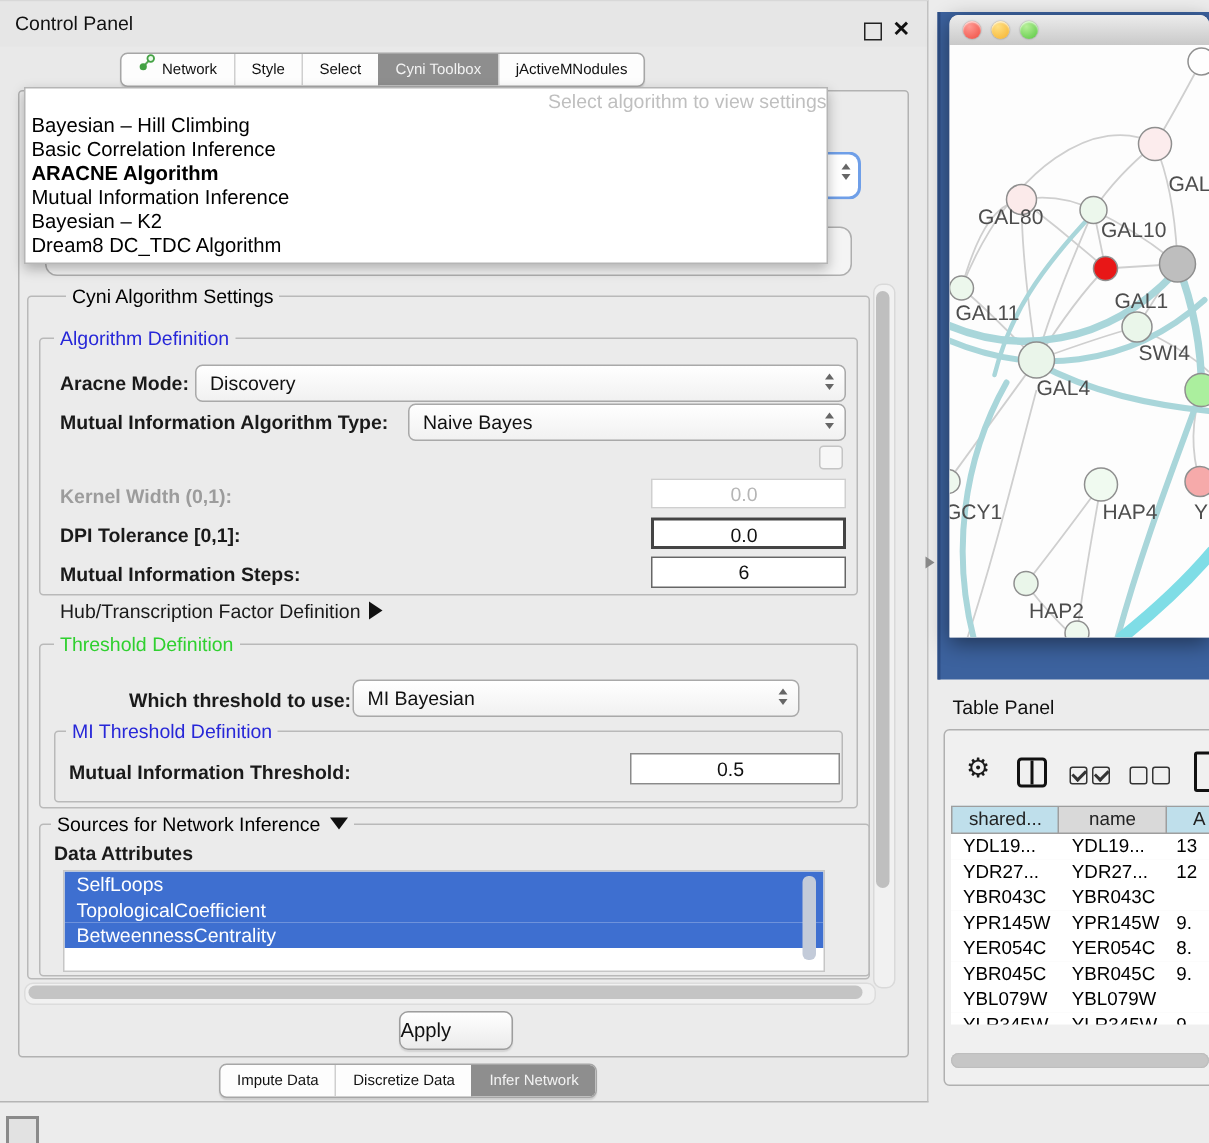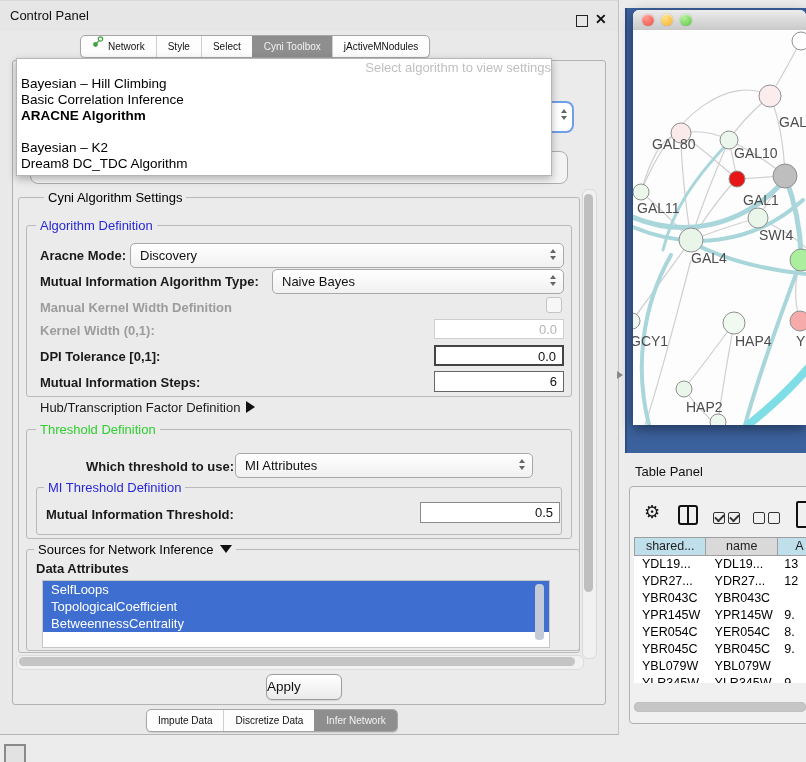--- a/index.html
+++ b/index.html
@@ -55,21 +55,21 @@
   
   .combo{position:absolute;height:23px;border:1px solid #a9a9a9;border-radius:5px;
     background:linear-gradient(#ffffff,#f1f1f1);z-index:3}
   .combo .val{position:absolute;left:9px;top:4px;font-size:13px;color:#111;white-space:nowrap}
   .combo .arrows{position:absolute;right:7px;top:5px}
   .tri-up{width:0;height:0;border-left:3.5px solid transparent;border-right:3.5px solid transparent;
     border-bottom:4.5px solid #666;margin-bottom:2.5px}
   .tri-down{width:0;height:0;border-left:3.5px solid transparent;border-right:3.5px solid transparent;
     border-top:4.5px solid #666}
 
-  .tinput{position:absolute;background:#fff;font-size:13px;color:#111;text-align:right;
+  .tinput{position:absolute;background:#fff;font-size:13px;color:#111;text-align:center;
     padding-right:6px;box-sizing:border-box;z-index:3;line-height:19px}
   .tinput.disabled{border:1px solid #cfcfcf;color:#b5b5b5}
   .checkbox{position:absolute;width:14px;height:14px;border:1px solid #c4c4c4;border-radius:3px;
     background:#f7f7f7;z-index:3}
 
   .arrow-right{display:inline-block;width:0;height:0;border-top:6px solid transparent;
     border-bottom:6px solid transparent;border-left:9px solid #111;vertical-align:-1px;margin-left:6px}
   .arrow-down{display:inline-block;width:0;height:0;border-left:6px solid transparent;
     border-right:6px solid transparent;border-top:8px solid #111;vertical-align:1px;margin-left:6px}
 
@@ -189,20 +189,21 @@
         <div class="tri-up"></div>
           <div class="tri-down"></div>
       </div>
     </div>
 
     <div id="algo-popup">
       <div id="algo-placeholder">Select algorithm to view settings</div>
       <div class="algo-item" style="top:17px">Bayesian – Hill Climbing</div>
       <div class="algo-item" style="top:33px">Basic Correlation Inference</div>
       <div class="algo-item b" style="top:49px">ARACNE Algorithm</div>
+      <div class="algo-item" style="top:65px">Mutual Information Inference</div>
       <div class="algo-item" style="top:81px">Bayesian – K2</div>
       <div class="algo-item" style="top:97px">Dream8 DC_TDC Algorithm</div>
     </div>
 
     <div class="fieldset" style="left:18px;top:196px;width:560px;height:454px"></div>
     <div class="fs-label" style="left:44px;top:189px">Cyni Algorithm Settings</div>
 
     <div class="fieldset" style="left:26px;top:224px;width:544px;height:170px"></div>
     <div class="fs-label blue" style="left:36px;top:217px">Algorithm Definition</div>
 
@@ -217,42 +218,41 @@
 
     <div class="lbl b" style="left:40px;top:273px">Mutual Information Algorithm Type:</div>
     <div class="combo" style="left:272px;top:268px;width:290px">
       <span class="val">Naive Bayes</span>
       <span class="arrows">
           <span class="tri-up" style="display:block"></span>
           <span class="tri-down" style="display:block"></span>
         </span>
     </div>
 
-    <div class="lbl b dis" style="left:40px;top:299px">Manual Kernel Width Definition</div>
     <div class="checkbox" style="left:546px;top:296px"></div>
 
     <div class="lbl b dis" style="left:40px;top:322px">Kernel Width (0,1):</div>
     <div class="tinput disabled" style="left:434px;top:318px;width:130px;height:20px">0.0</div>
 
     <div class="lbl b" style="left:40px;top:348px">DPI Tolerance [0,1]:</div>
     <div class="tinput" style="left:434px;top:344px;width:130px;height:21px;border:2px solid #444">0.0</div>
 
     <div class="lbl b" style="left:40px;top:374px">Mutual Information Steps:</div>
     <div class="tinput" style="left:434px;top:370px;width:130px;height:21px;border:1px solid #666">6</div>
 
     <div class="lbl" style="left:40px;top:399px;z-index:3">
       <span>Hub/Transcription Factor Definition</span><span class="arrow-right"></span>
     </div>
 
     <div class="fieldset" style="left:26px;top:428px;width:544px;height:108px"></div>
     <div class="fs-label green" style="left:36px;top:421px">Threshold Definition</div>
 
     <div class="lbl b" style="left:86px;top:458px">Which threshold to use:</div>
     <div class="combo" style="left:235px;top:452px;width:296px">
-      <span class="val">MI Attributes</span>
+      <span class="val">MI Bayesian</span>
       <span class="arrows">
           <span class="tri-up" style="display:block"></span>
           <span class="tri-down" style="display:block"></span>
         </span>
     </div>
 
     <div class="fieldset" style="left:36px;top:486px;width:524px;height:46px"></div>
     <div class="fs-label blue" style="left:44px;top:479px">MI Threshold Definition</div>
     <div class="lbl b" style="left:46px;top:506px">Mutual Information Threshold:</div>
     <div class="tinput" style="left:420px;top:501px;width:140px;height:21px;border:1px solid #8a8a8a">0.5</div>

